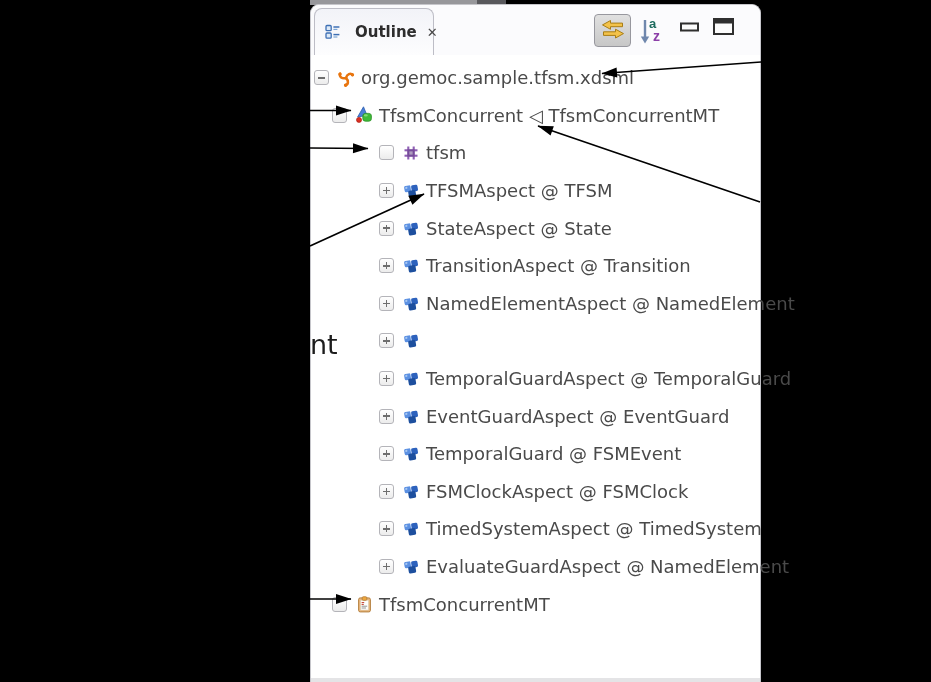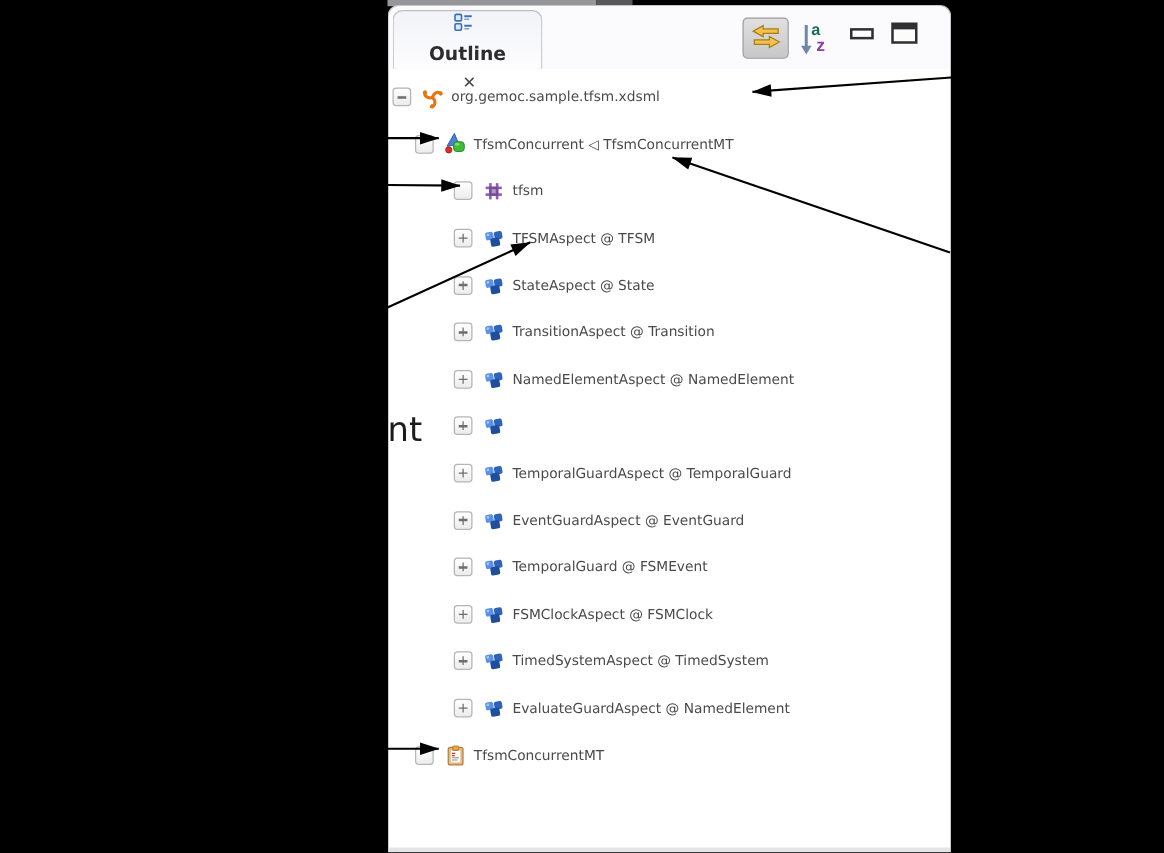--- a/index.html
+++ b/index.html
@@ -13,46 +13,46 @@
 
   
   #panel{position:absolute;left:310px;top:4px;width:451px;height:678px;box-sizing:border-box;
          background:#fff;border:1px solid #c6c6cb;border-bottom:none;border-radius:9px 9px 0 0;}
   #panel .bottom-strip{position:absolute;left:0;right:0;bottom:0;height:4px;background:#e4e4e6;}
 
   
   #header{position:absolute;left:0;top:0;right:0;height:50px;background:#fbfbfd;border-radius:9px 9px 0 0;}
   .tab{position:absolute;left:3px;top:3px;width:120px;height:47px;box-sizing:border-box;
        background:linear-gradient(#f2f3f8,#fdfdfe);border:1px solid #bdbdc6;border-bottom:none;
-       border-radius:8px 8px 0 0;display:flex;align-items:center;padding:0 9px;gap:7px;flex-direction:column;}
+       border-radius:8px 8px 0 0;display:flex;align-items:center;padding:0 9px;gap:7px;}
   .tab-title{font-size:15px;font-weight:bold;color:#2d2d2d;white-space:nowrap;}
   .tab-close{font-size:13px;font-weight:bold;color:#4a4a4a;margin-left:3px;cursor:pointer;}
 
   .tool-btn{position:absolute;display:flex;align-items:center;justify-content:center;
             background:none;border:none;padding:0;margin:0;cursor:pointer;}
   #btn-link{left:283px;top:9px;width:37px;height:33px;border:1px solid #97979e;border-radius:4px;
             background:linear-gradient(#e0e0e0,#c7c7c7);}
   #btn-sort{left:327px;top:10px;width:28px;height:33px;}
   #btn-min{left:368px;top:16px;width:22px;height:14px;}
   #btn-max{left:401px;top:13px;width:24px;height:19px;}
 
   
   #tree{position:absolute;left:0;top:50px;right:0;padding-top:4px;}
   .row{display:flex;align-items:center;height:37.6px;white-space:nowrap;}
-  .row.lv0{padding-left:3px;} .row.lv1{padding-left:21px;} .row.lv2{padding-left:52px;}
+  .row.lv0{padding-left:3px;} .row.lv1{padding-left:21px;} .row.lv2{padding-left:68px;}
   .expander{flex:0 0 15px;width:15px;height:15px;box-sizing:border-box;position:relative;
             border:1px solid #b4b4b9;border-radius:3px;background:linear-gradient(#fff,#ececec);
             margin-right:8px;}
   .expander.minus::before,.expander.plus::before{content:"";position:absolute;left:3px;right:3px;top:50%;
             height:1.6px;margin-top:-0.8px;background:#6e6e6e;}
   .expander.plus::after{content:"";position:absolute;top:3px;bottom:3px;left:50%;width:1.6px;
             margin-left:-0.8px;background:#6e6e6e;}
   .icon{flex:0 0 18px;width:18px;height:18px;margin-right:6px;display:flex;align-items:center;justify-content:center;}
   .icon svg{display:block;}
-  .label{font-size:11px;color:#4a4a4a;}
+  .label{font-size:18px;color:#4a4a4a;}
 
   
   #fragment-nt{position:absolute;left:310px;top:288px;font-size:27px;color:#1c1c1c;z-index:40;margin-top:41px;}
 
   
   #arrows{position:absolute;left:0;top:0;width:931px;height:682px;z-index:50;pointer-events:none;}
 </style>
 </head>
 <body>
 

